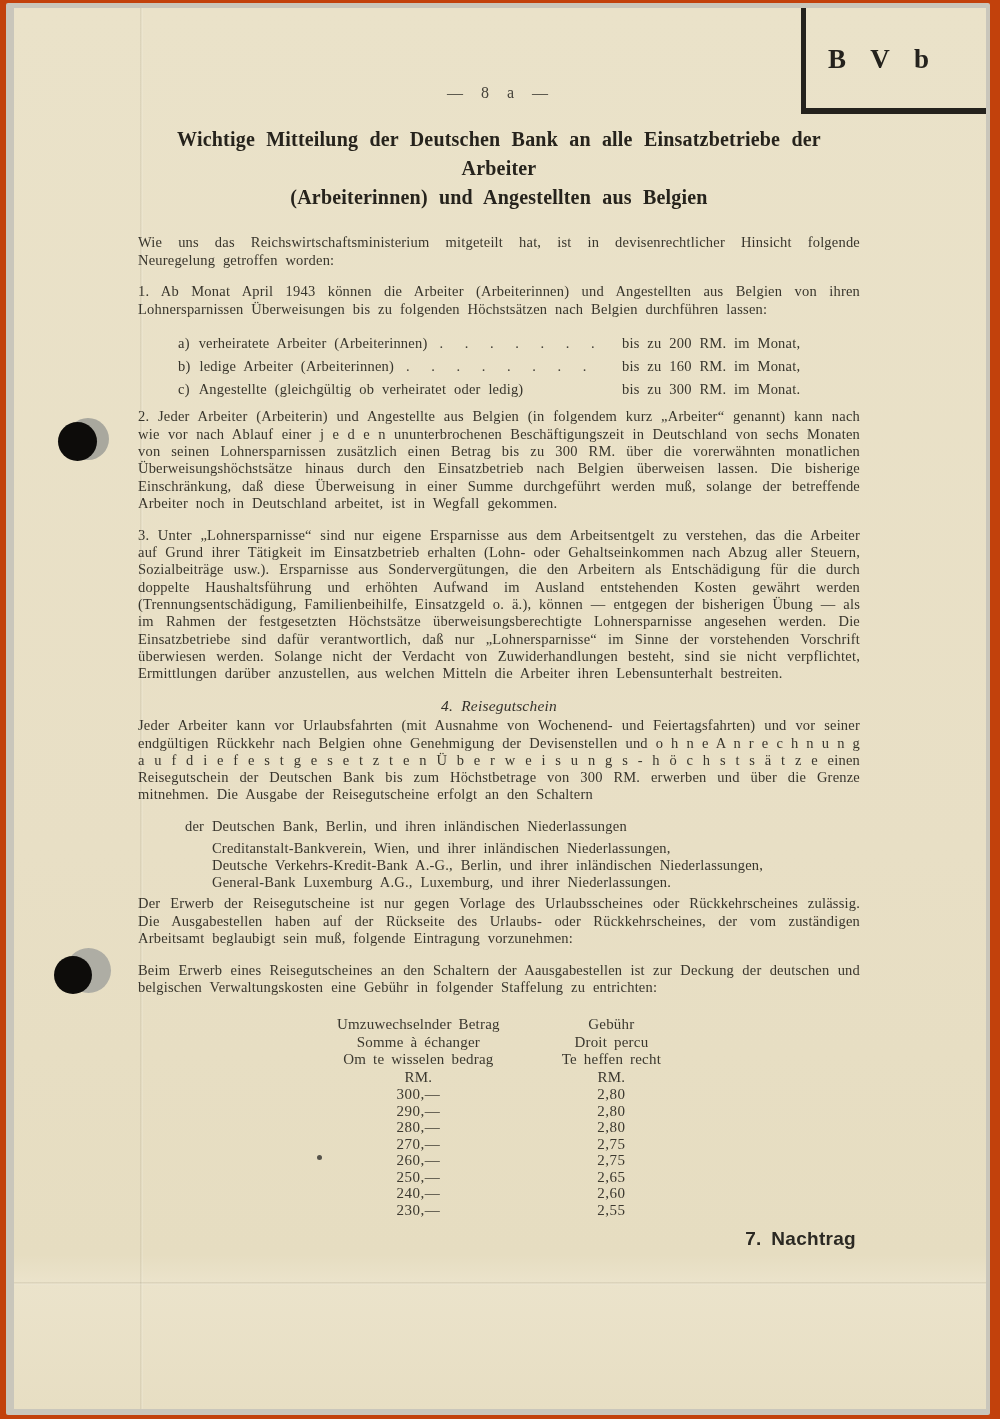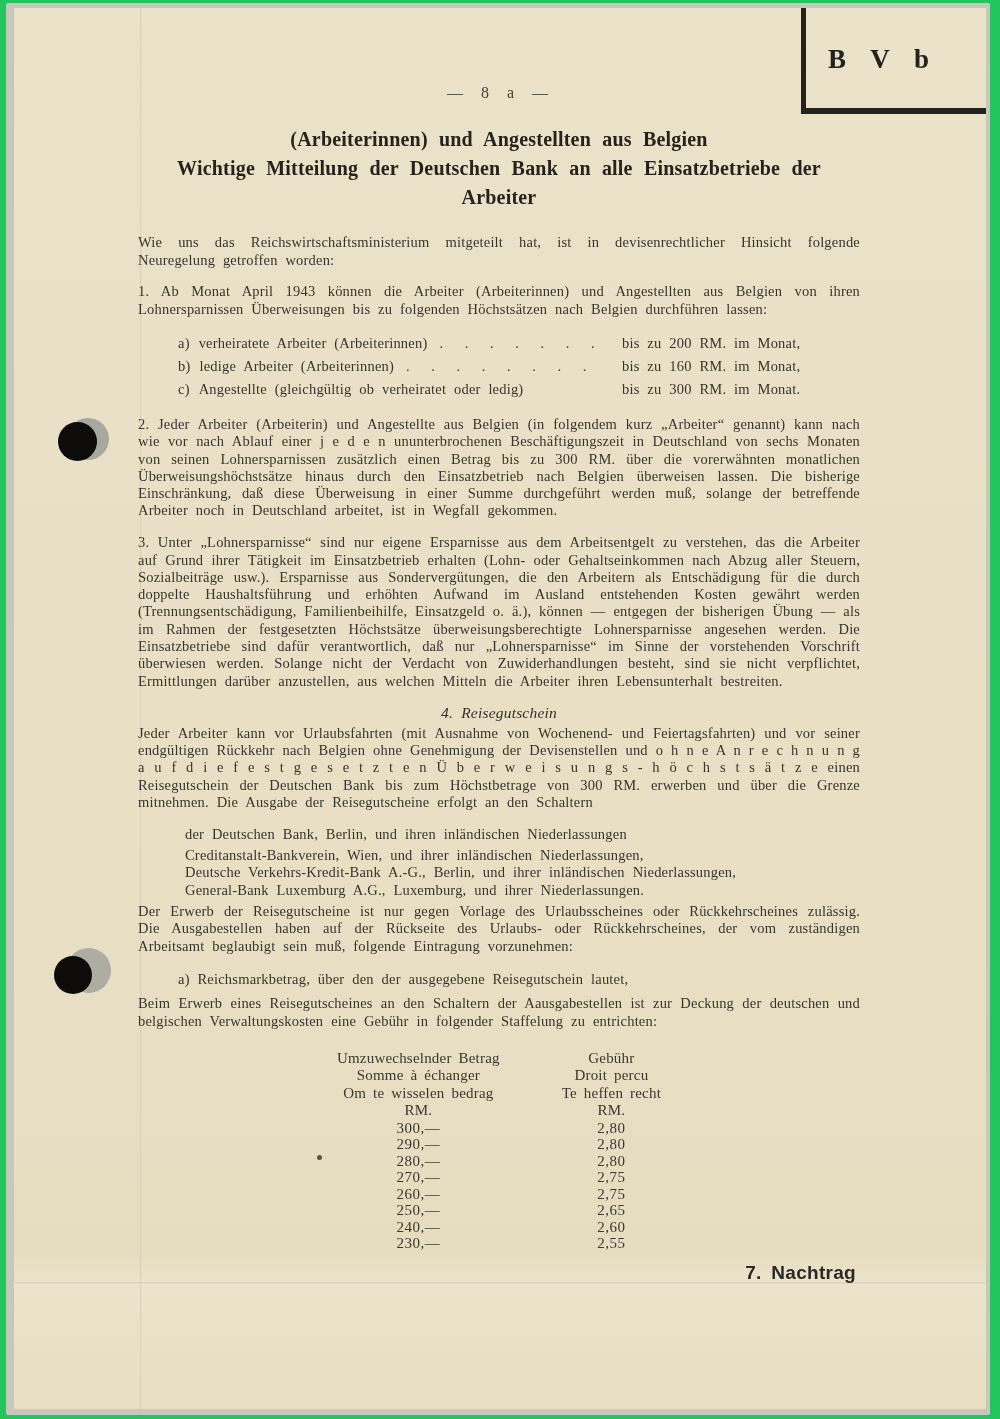--- a/index.html
+++ b/index.html
@@ -1,18 +1,18 @@
 <!DOCTYPE html>
 <html><head>
 <meta charset="utf-8">
 <style>
   html,body{margin:0;padding:0;background:#0e0d0b;}
   .screenshot{
     position:relative;width:1000px;height:1419px;overflow:hidden;
-    background:#22c55e;font-family:"Liberation Serif","DejaVu Serif",serif;
+    background:#c2410c;font-family:"Liberation Serif","DejaVu Serif",serif;
   }
   .under-sheet{
     position:absolute;left:6px;top:3px;width:984px;height:1412px;
     background:#c9c6bb;border-radius:2px;
   }
   .paper{
     position:absolute;left:14px;top:8px;width:972px;height:1401px;
     background:linear-gradient(180deg,#eae2c9 0%,#e8dfc5 60%,#e6ddc1 89%,#ebe3cb 91%,#e7dec3 100%);
     color:#38352c;overflow:hidden;
   }
@@ -42,27 +42,27 @@
   .doc-title{margin-top:24px;text-align:center;font-weight:bold;font-size:20px;line-height:29px;color:#26231c;word-spacing:6px;}
   .para{text-align:justify;}
   .p-intro{margin-top:22px;}
   .p-item1{margin-top:3px;}
   .rates{margin:7px 0 0 40px;}
   .rate-line{display:flex;align-items:baseline;height:23px;line-height:23px;}
   .rate-label{margin-right:9px;flex:none;}
   .rate-text{flex:none;}
   .rate-dots{flex:1 1 auto;overflow:hidden;white-space:nowrap;letter-spacing:7px;margin:0 12px;color:#45423a;}
   .rate-amount{flex:none;width:238px;}
-  .p-item2{}
+  .p-item2{margin-top:7px;}
   .p-item3{margin-top:5px;}
   .sec4-heading{margin-top:5px;text-align:center;font-style:italic;font-size:15.5px;color:#34312a;}
   .p-sec4a{margin-top:3px;}
   .bank-line{margin:4px 0 4px 47px;}
   .p-sec4b{margin-top:2px;}
-  .institutes{margin-left:47px;}
+  .institutes{margin-left:74px;}
   .p-sec4c{margin-top:4px;}
   .entries{margin:5px 0 0 40px;}
   .entry-line{margin-bottom:6px;line-height:20px;}
   .p-sec4d{margin-top:3px;}
   .fee-table{margin-top:20px;display:flex;justify-content:center;gap:62px;}
   .fee-col{text-align:center;font-size:15px;color:#3b382f;}
   .fee-head-line{line-height:17.5px;word-spacing:3px;}
   .fee-val{line-height:16.5px;letter-spacing:0.5px;}
   .nachtrag{
     margin-top:12px;text-align:right;padding-right:4px;
@@ -93,22 +93,22 @@
     <div class="hole hole-shadow1"></div>
     <div class="hole hole-black1"></div>
     <div class="hole hole-shadow2"></div>
     <div class="hole hole-black2"></div>
     <div class="ink-speck"></div>
 
     <div class="content">
       <div class="page-number">— 8 a —</div>
 
       <div class="doc-title">
+        <div>Wichtige Mitteilung der Deutschen Bank an alle Einsatzbetriebe der Arbeiter</div>
         <div>(Arbeiterinnen) und Angestellten aus Belgien</div>
-        <div>Wichtige Mitteilung der Deutschen Bank an alle Einsatzbetriebe der Arbeiter</div>
       </div>
 
       <p class="para p-intro">Wie uns das Reichswirtschaftsministerium mitgeteilt hat, ist in devisenrechtlicher Hinsicht folgende Neuregelung getroffen worden:</p>
       <p class="para p-item1">1. Ab Monat April 1943 können die Arbeiter (Arbeiterinnen) und Angestellten aus Belgien von ihren Lohnersparnissen Überweisungen bis zu folgenden Höchstsätzen nach Belgien durchführen lassen:</p>
 
       <div class="rates">
         <div class="rate-line">
           <span class="rate-label">a)</span>
           <span class="rate-text">verheiratete Arbeiter (Arbeiterinnen)</span>
           <span class="rate-dots">. . . . . . .</span>
@@ -137,21 +137,20 @@
 
       <div class="institutes">
         <div>Creditanstalt-Bankverein, Wien, und ihrer inländischen Niederlassungen,</div>
         <div>Deutsche Verkehrs-Kredit-Bank A.-G., Berlin, und ihrer inländischen Niederlassungen,</div>
         <div>General-Bank Luxemburg A.G., Luxemburg, und ihrer Niederlassungen.</div>
       </div>
 
       <p class="para p-sec4c">Der Erwerb der Reisegutscheine ist nur gegen Vorlage des Urlaubsscheines oder Rückkehrscheines zulässig. Die Ausgabestellen haben auf der Rückseite des Urlaubs- oder Rückkehrscheines, der vom zuständigen Arbeitsamt beglaubigt sein muß, folgende Eintragung vorzunehmen:</p>
 
       <div class="entries">
-        <div class="entry-line">a) Reichsmarkbetrag, über den der ausgegebene Reisegutschein lautet,</div>
       </div>
 
       <p class="para p-sec4d">Beim Erwerb eines Reisegutscheines an den Schaltern der Aausgabestellen ist zur Deckung der deutschen und belgischen Verwaltungskosten eine Gebühr in folgender Staffelung zu entrichten:</p>
 
       <div class="fee-table">
         <div class="fee-col">
           <div class="fee-head-line">Umzuwechselnder Betrag</div>
           <div class="fee-head-line">Somme à échanger</div>
           <div class="fee-head-line">Om te wisselen bedrag</div>
           <div class="fee-head-line">RM.</div>

